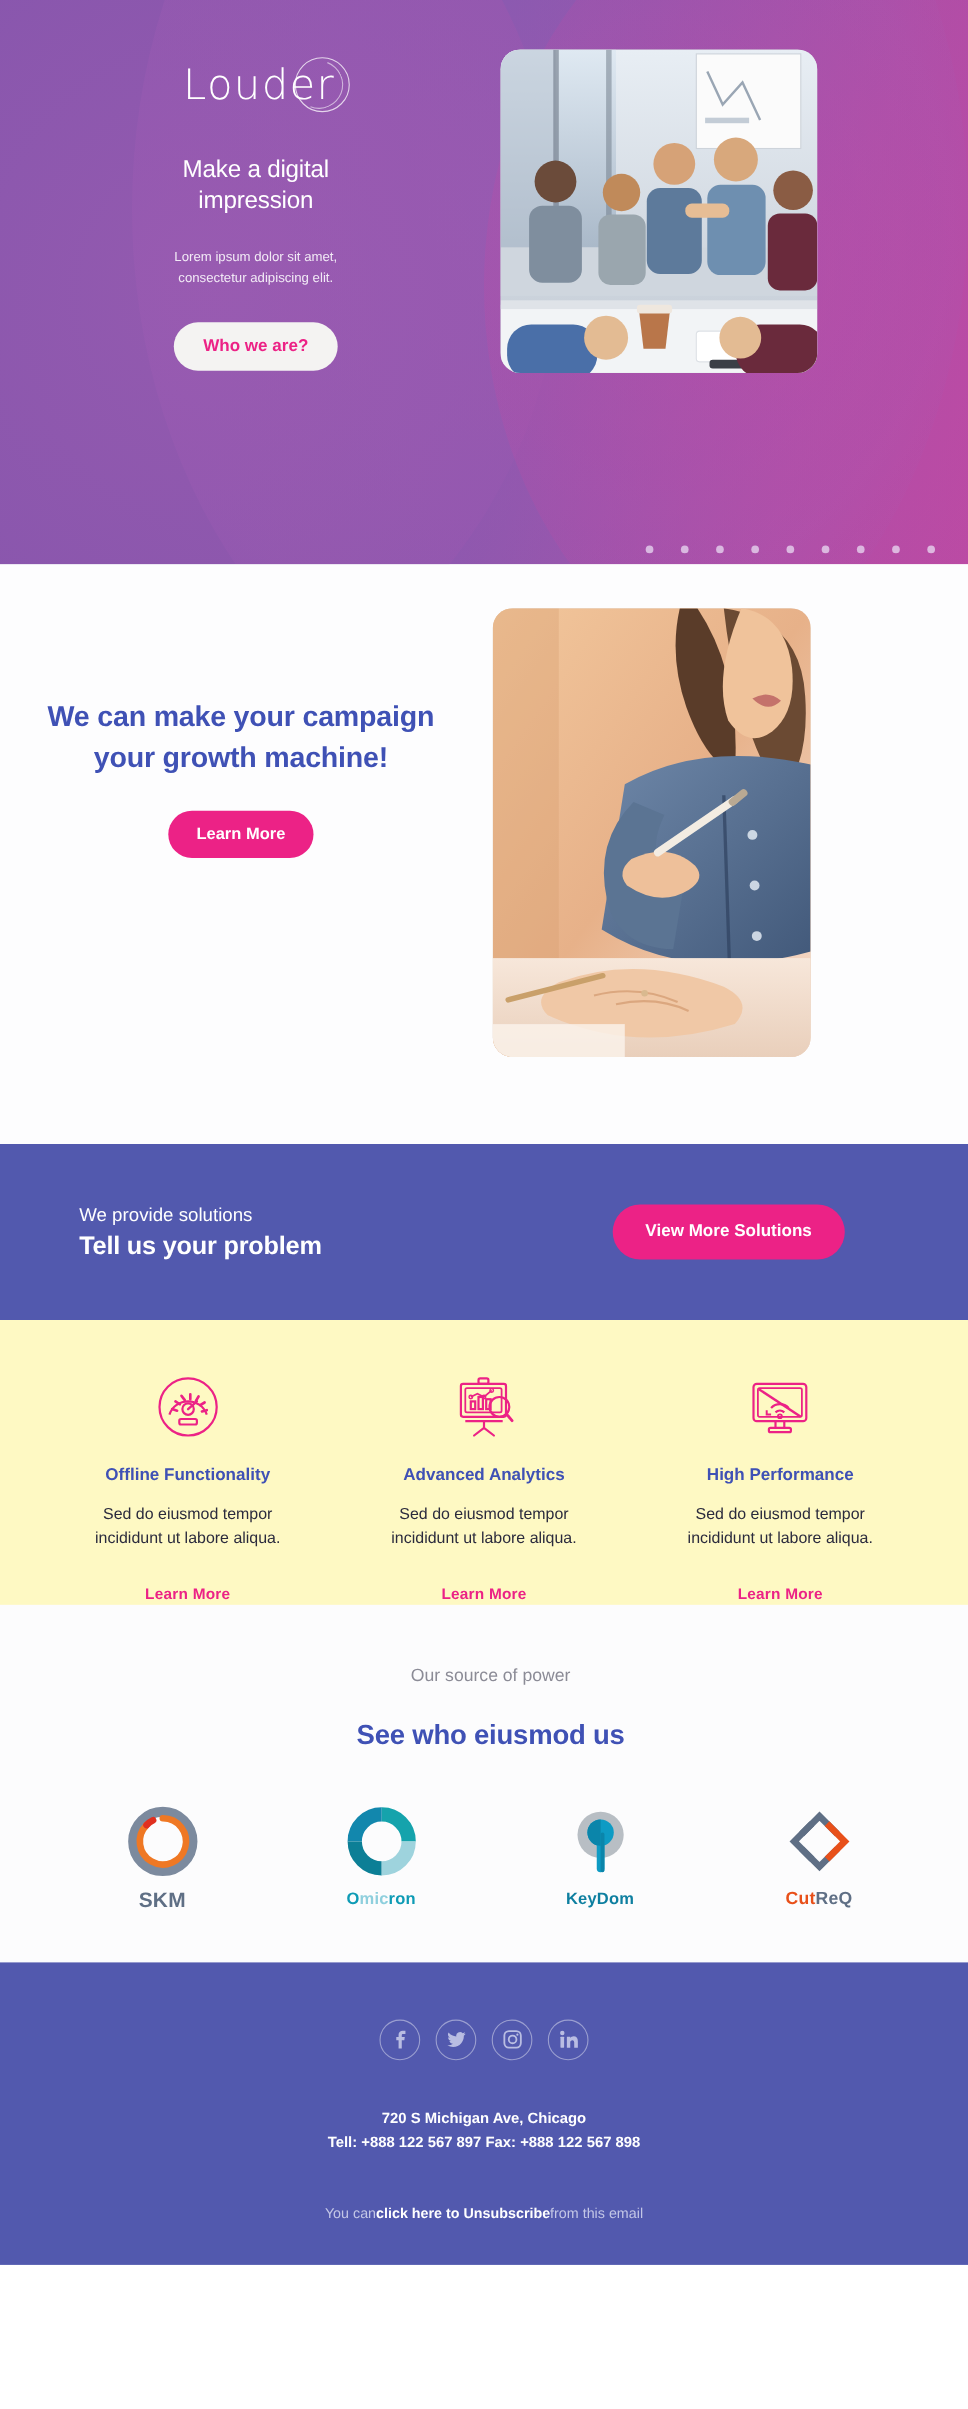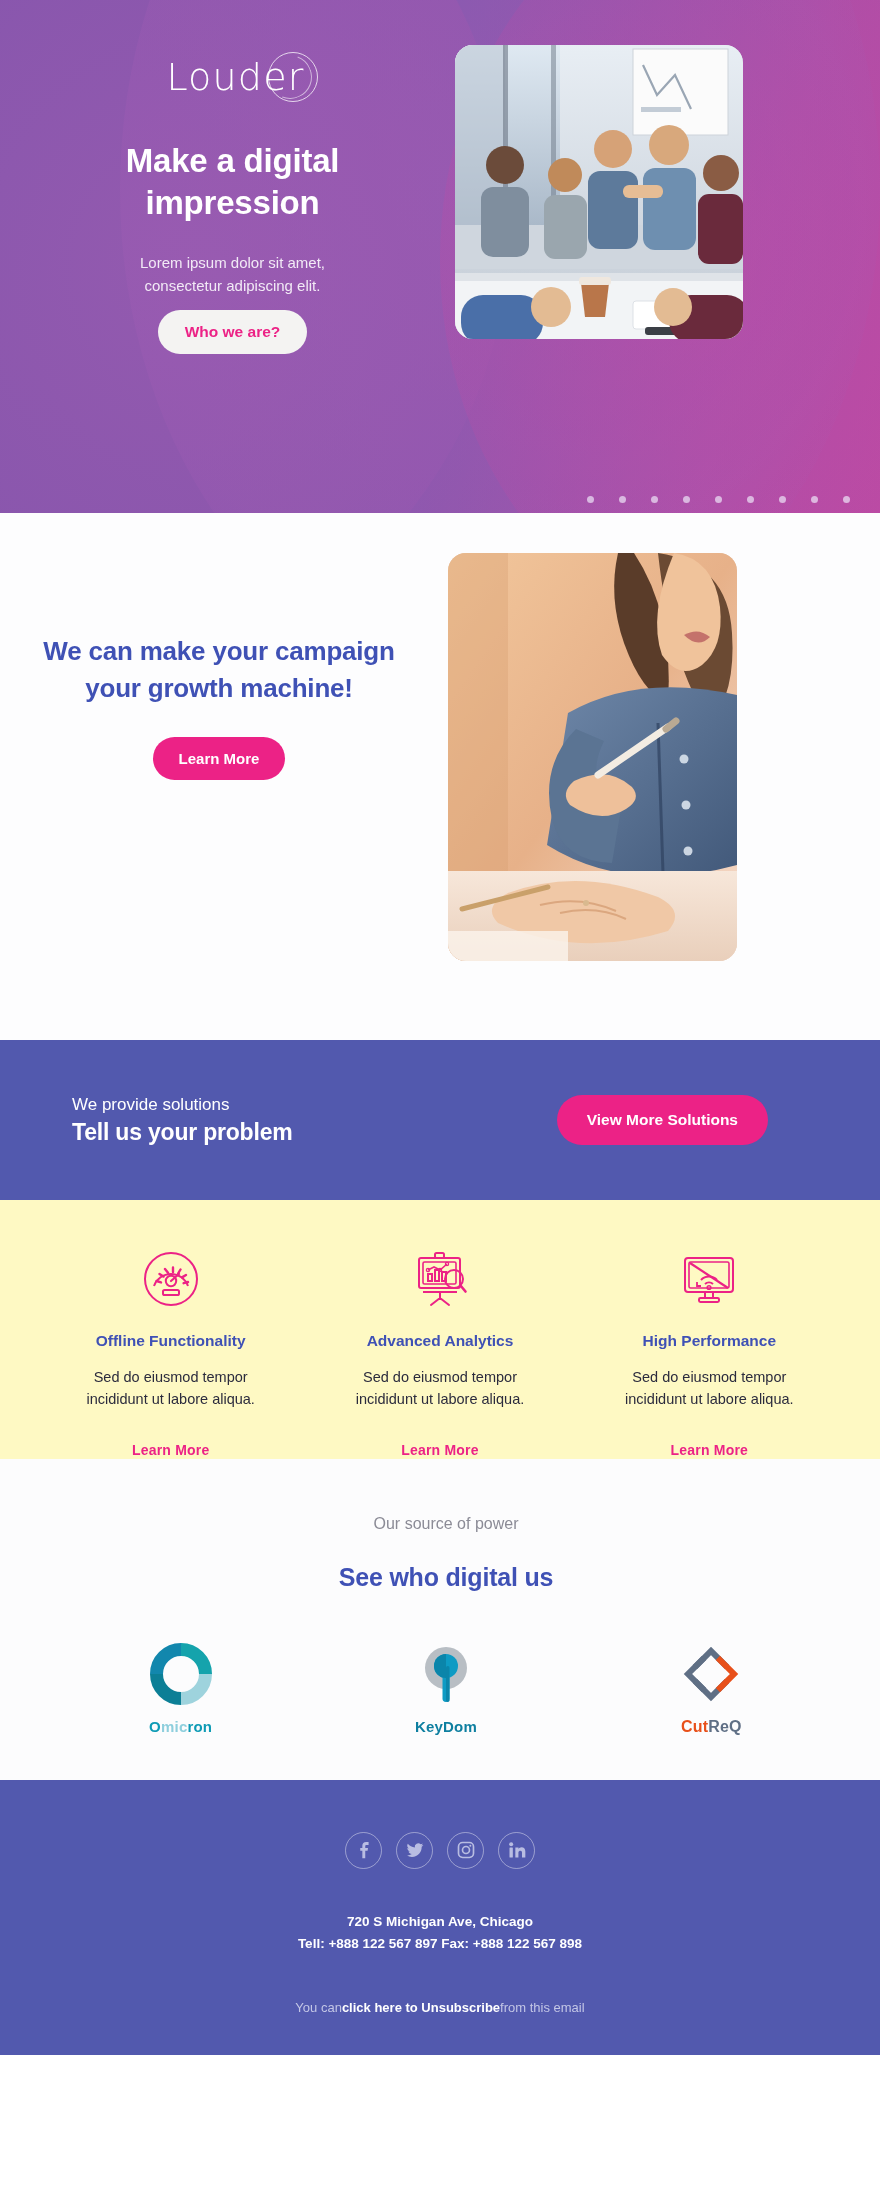--- a/index.html
+++ b/index.html
@@ -51,26 +51,26 @@
     z-index:1;
   }
   .logo-ring2 {
     position:absolute; right:-7px; top:7px; width:44px; height:44px;
     border:1.5px solid rgba(255,255,255,0.55);
     border-left-color:transparent; border-top-color:transparent;
     border-radius:50%; transform:rotate(-24deg); z-index:1;
   }
 
   .hero-title {
-    font-size:33px; font-weight:bold; color:#ffffff; line-height:1.28;
+    font-size:22px; font-weight:normal; color:#ffffff; line-height:1.28;
     letter-spacing:-0.2px; margin-bottom:28px;text-align:center;
   }
   .hero-sub {
-    font-size:15px; color:#f2eaf6; line-height:1.52; font-weight:400;
-    margin-bottom:12px;
+    font-size:12px; color:#f2eaf6; line-height:1.52; font-weight:400;
+    margin-bottom:32px;
   }
   .btn-white {
     display:inline-block; background:#f4f3f2; color:#ec2286;
     font-size:15.5px; font-weight:bold; padding:13px 27px;
     border-radius:26px; border:none; cursor:pointer;
     font-family:"Liberation Sans", sans-serif;
   }
 
   .hero-photo {
     width:288px; height:294px; border-radius:18px; overflow:hidden;
@@ -398,24 +398,34 @@
           <span>incididunt ut labore aliqua.</span>
         </div>
         <a class="feat-link">Learn More</a>
       </div>
 
     </div>
   </section>
 
   <section class="trust">
     <div class="trust-kicker">Our source of power</div>
-    <div class="trust-title">See who digital us</div>
+    <div class="trust-title">See who eiusmod us</div>
 
     <div class="logos">
 
+      <div class="logo-cell">
+        <div class="logo-mark">
+          <svg width="64" height="64" viewBox="0 0 64 64">
+            <circle cx="32" cy="32" r="27" fill="none" stroke="#7c8a9e" stroke-width="9"></circle>
+            <path d="M32 11 a21 21 0 1 1 -14.8 6.2" fill="none" stroke="#ef7824" stroke-width="6" stroke-linecap="round"></path>
+            <path d="M17.2 17.2 a21 21 0 0 1 6 -4.4" fill="none" stroke="#e03020" stroke-width="6" stroke-linecap="round"></path>
+          </svg>
+        </div>
+        <div class="logo-name nm-skm">SKM</div>
+      </div>
 
       <div class="logo-cell">
         <div class="logo-mark">
           <svg width="64" height="64" viewBox="0 0 64 64">
             <g fill="none" stroke-width="13">
               <path d="M32 7.5 A24.5 24.5 0 0 1 56.5 32" stroke="#15a3ac"></path>
               <path d="M7.5 32 A24.5 24.5 0 0 1 32 7.5" stroke="#1287ad"></path>
               <path d="M32 56.5 A24.5 24.5 0 0 1 7.5 32" stroke="#0c7f96"></path>
               <path d="M56.5 32 A24.5 24.5 0 0 1 32 56.5" stroke="#9ed3dd"></path>
             </g>

